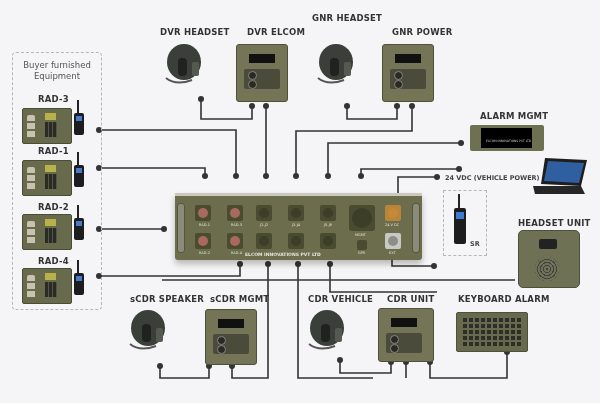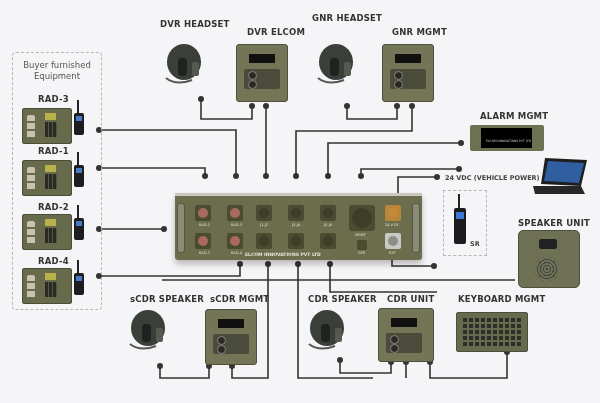--- a/index.html
+++ b/index.html
@@ -156,21 +156,21 @@
 <div class="radio" style="left:22px;top:268px;">
     <div class="knobs"></div>
     <div class="scr"></div>
     <div class="keys"></div>
   </div>
 <div class="handheld" style="left:74px;top:273px;">
     <div class="ant"></div>
     <div class="hs"></div>
   </div>
 
-<div class="lbl" style="left:160px;top:19px;">DVR HEADSET</div>
+<div class="lbl" style="left:160px;top:27px;">DVR HEADSET</div>
 <svg class="helmet" style="left:162px;top:42px;" viewBox="0 0 42 46">
   <ellipse cx="22" cy="20" rx="17" ry="18" fill="#3a3f3a"></ellipse>
     <rect x="16" y="16" width="9" height="18" rx="4" fill="#1f221f"></rect>
     <rect x="30" y="20" width="7" height="14" rx="2" fill="#555a50"></rect>
     <path d="M4 36 Q14 44 30 38" stroke="#555" stroke-width="2" fill="none"></path>
 </svg>
 <div class="lbl" style="left:247px;top:27px;">DVR ELCOM</div>
 <div class="unit" style="left:236px;top:44px;width:50px;height:56px;">
     <div class="screen"></div>
     <div class="panel">
@@ -179,21 +179,21 @@
     </div>
   </div>
 
 <div class="lbl" style="left:312px;top:13px;">GNR HEADSET</div>
 <svg class="helmet" style="left:314px;top:42px;" viewBox="0 0 42 46">
   <ellipse cx="22" cy="20" rx="17" ry="18" fill="#3a3f3a"></ellipse>
     <rect x="16" y="16" width="9" height="18" rx="4" fill="#1f221f"></rect>
     <rect x="30" y="20" width="7" height="14" rx="2" fill="#555a50"></rect>
     <path d="M4 36 Q14 44 30 38" stroke="#555" stroke-width="2" fill="none"></path>
 </svg>
-<div class="lbl" style="left:392px;top:27px;">GNR MGMT</div>
+<div class="lbl" style="left:392px;top:27px;">GNR POWER</div>
 <div class="unit" style="left:382px;top:44px;width:50px;height:56px;">
     <div class="screen"></div>
     <div class="panel">
       <div class="knob" style="left:4px;top:2px"></div>
       <div class="knob" style="left:4px;top:11px"></div>
     </div>
   </div>
 
 <div class="lbl" style="left:480px;top:111px;">ALARM MGMT</div>
 <div class="alarm">
@@ -208,21 +208,21 @@
 </svg>
 <div class="lbl-sm" style="left:445px;top:174px;">24 VDC (VEHICLE POWER)</div>
 
 <div class="sr-box"></div>
 <div class="sr-device">
     <div class="ant"></div>
     <div class="hs"></div>
   </div>
 <div class="lbl-sm" style="left:470px;top:240px;">SR</div>
 
-<div class="lbl" style="left:518px;top:218px;">SPEAKER UNIT</div>
+<div class="lbl" style="left:518px;top:218px;">HEADSET UNIT</div>
 <div class="speaker" style="top:230px;">
   <div style="position:absolute;left:20px;top:8px;width:18px;height:10px;background:#222;border-radius:2px;"></div>
   <div style="position:absolute;left:16px;top:26px;width:24px;height:24px;border-radius:50%;background:repeating-radial-gradient(#444 0 1px,#6f7155 1px 3px);"></div>
 </div>
 
 <div class="hub">
   <div class="hub-top"></div>
   <div class="hub-handle" style="left:2px;"></div>
   <div class="hub-handle" style="right:2px;"></div>
 
@@ -293,33 +293,33 @@
 </svg>
 <div class="lbl" style="left:210px;top:294px;">sCDR MGMT</div>
 <div class="unit" style="left:205px;top:309px;width:50px;height:54px;">
     <div class="screen"></div>
     <div class="panel">
       <div class="knob" style="left:4px;top:2px"></div>
       <div class="knob" style="left:4px;top:11px"></div>
     </div>
   </div>
 
-<div class="lbl" style="left:308px;top:294px;">CDR SPEAKER</div>
+<div class="lbl" style="left:308px;top:294px;">CDR VEHICLE</div>
 <svg class="helmet" style="left:305px;top:308px;" viewBox="0 0 42 46">
   <ellipse cx="22" cy="20" rx="17" ry="18" fill="#3a3f3a"></ellipse>
     <rect x="16" y="16" width="9" height="18" rx="4" fill="#1f221f"></rect>
     <rect x="30" y="20" width="7" height="14" rx="2" fill="#555a50"></rect>
     <path d="M4 36 Q14 44 30 38" stroke="#555" stroke-width="2" fill="none"></path>
 </svg>
 <div class="lbl" style="left:387px;top:294px;">CDR UNIT</div>
 <div class="unit" style="left:378px;top:308px;width:54px;height:52px;">
     <div class="screen"></div>
     <div class="panel">
       <div class="knob" style="left:4px;top:2px"></div>
       <div class="knob" style="left:4px;top:11px"></div>
     </div>
   </div>
 
-<div class="lbl" style="left:458px;top:294px;">KEYBOARD MGMT</div>
+<div class="lbl" style="left:458px;top:294px;">KEYBOARD ALARM</div>
 <div class="keyboard">
     <div class="kbkeys"></div>
     <div class="kbrows"></div>
   </div>
 
 </body></html>

